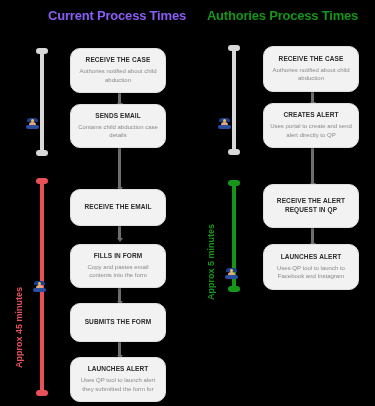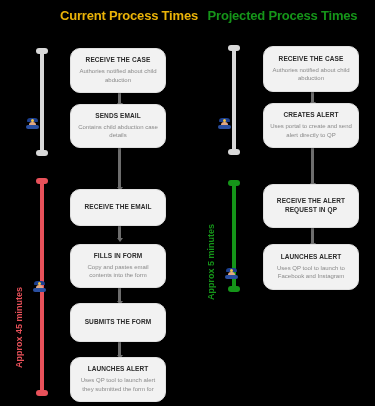--- a/index.html
+++ b/index.html
@@ -15,21 +15,21 @@
   
   .col-title {
     position: absolute;
     top: 8px;
     font-size: 13px;
     font-weight: bold;
     letter-spacing: -0.2px;
     white-space: nowrap;
     text-align: center;
   }
-  .col-title.left  { left: 16px;   width: 190px; color: #eab308; padding-left: 36px; }
+  .col-title.left  { left: 4px;   width: 190px; color: #8b5cf6; padding-left: 36px; }
   .col-title.right { left: 190px; width: 185px; color: #159519; }
 
   
   .vlabel {
     position: absolute;
     font-size: 9px;
     font-weight: bold;
     white-space: nowrap;
     transform-origin: left top;
     transform: rotate(-90deg);
@@ -135,21 +135,21 @@
     background: #2a4fa0;
     border-radius: 2px;
   }
 </style>
 </head>
 <body>
 
 <div class="canvas">
 
   <div class="col-title left">Current Process Times</div>
-  <div class="col-title right">Projected Process Times</div>
+  <div class="col-title right">Authories Process Times</div>
 
   <div class="bracket grey" style="left:40px; top:48px; width:4px; height:108px;">
     <span class="cap top"></span>
     <span class="cap bot"></span>
   </div>
 
   <div class="bracket red" style="left:40px; top:178px; width:4px; height:218px;">
     <span class="cap top"></span>
     <span class="cap bot"></span>
   </div>

